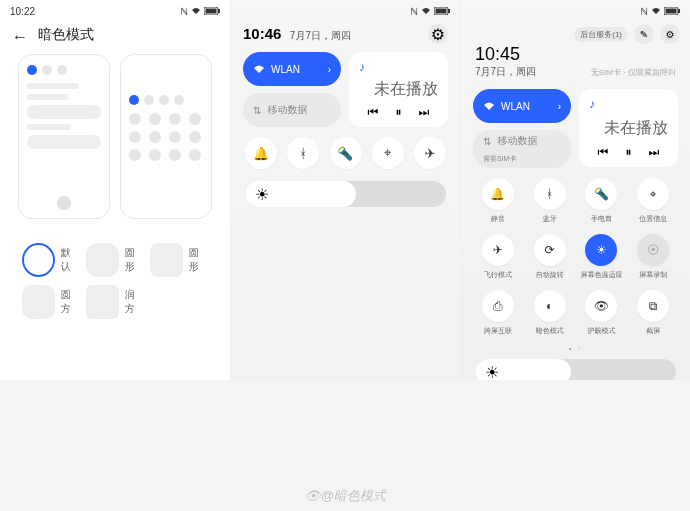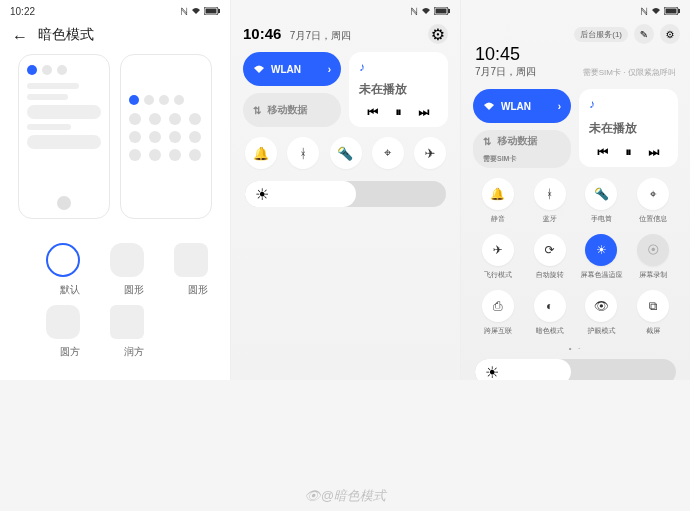--- a/index.html
+++ b/index.html
@@ -19,46 +19,46 @@
   .pA .mock { width:92px; height:165px; border:1px solid #e8e8e8; border-radius:14px; background:#fff; padding:10px 8px; position:relative; }
   .pA .mock .dotrow { display:flex; gap:5px; align-items:center; margin-bottom:8px; }
   .pA .mock .dot { width:10px; height:10px; border-radius:50%; background:#e6e6e6; }
   .pA .mock .dot.blue { background:#2a62ff; }
   .pA .mock .line { height:6px; border-radius:3px; background:#eee; margin:5px 0; }
   .pA .mock .bar { height:14px; border-radius:7px; background:#eee; margin:5px 0; }
   .pA .mock .grid4 { display:grid; grid-template-columns:repeat(4,1fr); gap:6px; margin-top:8px; }
   .pA .mock .gdot { width:12px; height:12px; border-radius:50%; background:#e6e6e6; }
   .pA .mock .bigdot { width:14px; height:14px; border-radius:50%; background:#e0e0e0; position:absolute; bottom:8px; left:50%; transform:translateX(-50%); }
   .pA .shapes { display:grid; grid-template-columns:repeat(3,1fr); gap:8px 6px; padding:24px 22px 0; }
-  .pA .shape-cell { display:flex; flex-direction:column; align-items:flex-end; gap:6px; }
+  .pA .shape-cell { display:flex; align-items:center; gap:6px; }
   .pA .swatch { width:34px; height:34px; background:#eee; }
   .pA .swatch.circle { border-radius:50%; }
   .pA .swatch.circle.sel { background:#fff; border:2px solid #2a62ff; }
   .pA .swatch.squircle { border-radius:12px; }
   .pA .swatch.rounded { border-radius:8px; }
   .pA .swatch.square { border-radius:2px; }
   .pA .swatch.rsq { border-radius:6px; }
   .pA .swatch.pill { border-radius:10px; }
   .pA .shape-lbl { font-size:10px; color:#666; }
 
   
   .pB { background:linear-gradient(#f6f6f6,#f2f2f2); }
   .pB .timerow { display:flex; align-items:center; justify-content:space-between; padding:6px 12px 8px;text-align:center; }
   .pB .timerow .t { font-size:15px; font-weight:600; }
   .pB .timerow .d { font-size:10px; color:#555; margin-left:4px; }
   .pB .gear { width:20px; height:20px; border-radius:50%; background:#e8e8e8; display:flex; align-items:center; justify-content:center; }
-  .row2 { display:flex; gap:8px; padding:0 12px;font-weight:bold; }
+  .row2 { display:flex; gap:8px; padding:0 12px; }
   .col-tiles { width:98px; display:flex; flex-direction:column; gap:7px; }
   .tile { height:34px; border-radius:17px; display:flex; align-items:center; padding:0 10px; gap:6px; font-size:10px; }
   .tile.wlan { background:#2a62ff; color:#fff; justify-content:space-between; }
   .tile.wlan .lead { display:flex; align-items:center; gap:6px; }
   .tile.data { background:#e9e9e9; color:#888; }
   .media { flex:1; height:75px; background:#fff; border-radius:12px; padding:8px 10px; display:flex; flex-direction:column; justify-content:space-between; }
   .media .note { color:#2a62ff; font-size:12px; }
-  .media .mt { font-size:12px; color:#666; }
+  .media .mt { font-size:16px; color:#666;text-align:right; }
   .media .ctrls { display:flex; justify-content:space-around; font-size:12px; }
   .qs-row { display:flex; justify-content:space-between; padding:10px 14px 0; }
   .qbtn { width:32px; height:32px; border-radius:50%; background:#fff; display:flex; align-items:center; justify-content:center; font-size:13px; color:#333; box-shadow:0 1px 2px rgba(0,0,0,.04); }
   .bright { margin:12px 14px 0; height:26px; border-radius:13px; background:#dcdcdc; position:relative; overflow:hidden; }
   .bright .fill { position:absolute; left:0; top:0; bottom:0; width:55%; background:#fff; border-radius:13px; display:flex; align-items:center; padding-left:10px; }
 
   
   .pC { background:linear-gradient(#f6f6f6,#f0f0f0); }
   .pC .top { display:flex; justify-content:flex-end; gap:6px; padding:6px 10px 0; align-items:center; }
   .pC .chip { font-size:8px; background:#eaeaea; border-radius:10px; padding:2px 6px; color:#666; }
@@ -279,21 +279,21 @@
           <span>✎</span>
         </div>
       <div class="rbtn">
           <span>⚙</span>
         </div>
     </div>
     <div class="clock">
       <div class="big">10:45</div>
       <div class="sub">
         <span>7月7日，周四</span>
-        <span class="sim">需要SIM卡 · 仅限紧急呼叫</span>
+        <span class="sim">无SIM卡 · 仅限紧急呼叫</span>
       </div>
     </div>
 
     <div class="row2" style="padding:8px 12px 0">
       <div class="col-tiles">
         <div class="tile wlan">
           <span class="lead">
             <span>
                 <svg width="12" height="10" viewBox="0 0 12 10">
                   <path d="M6 9 L1 4 Q6 -1 11 4 Z" fill="#fff"></path>

